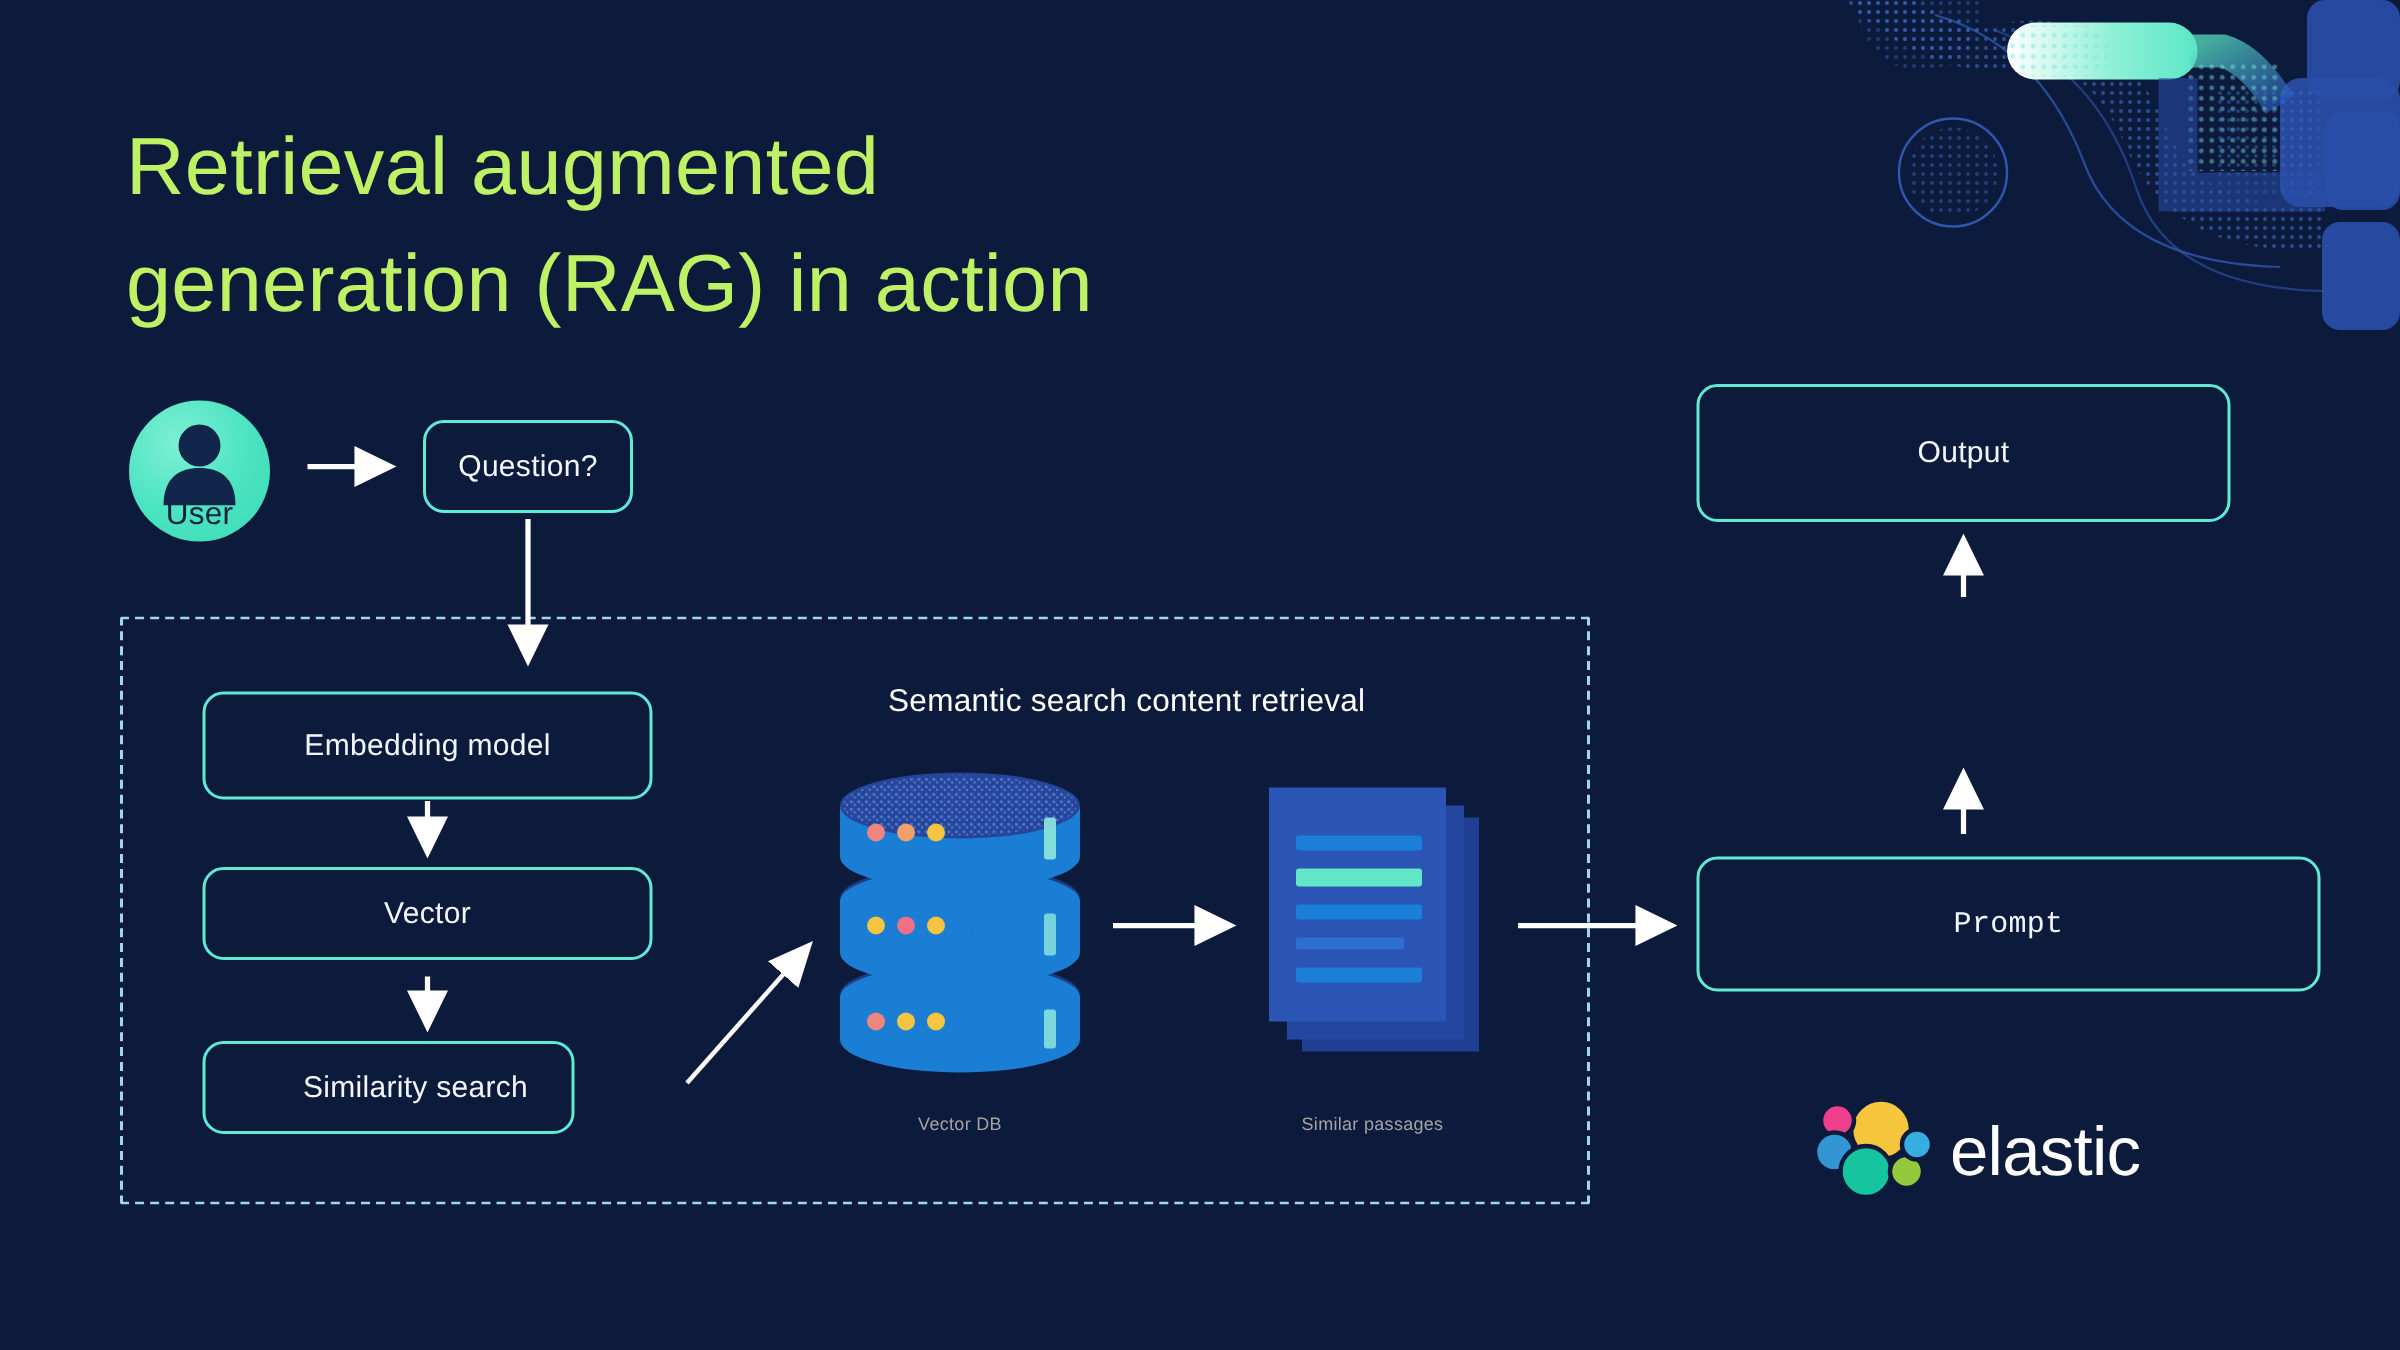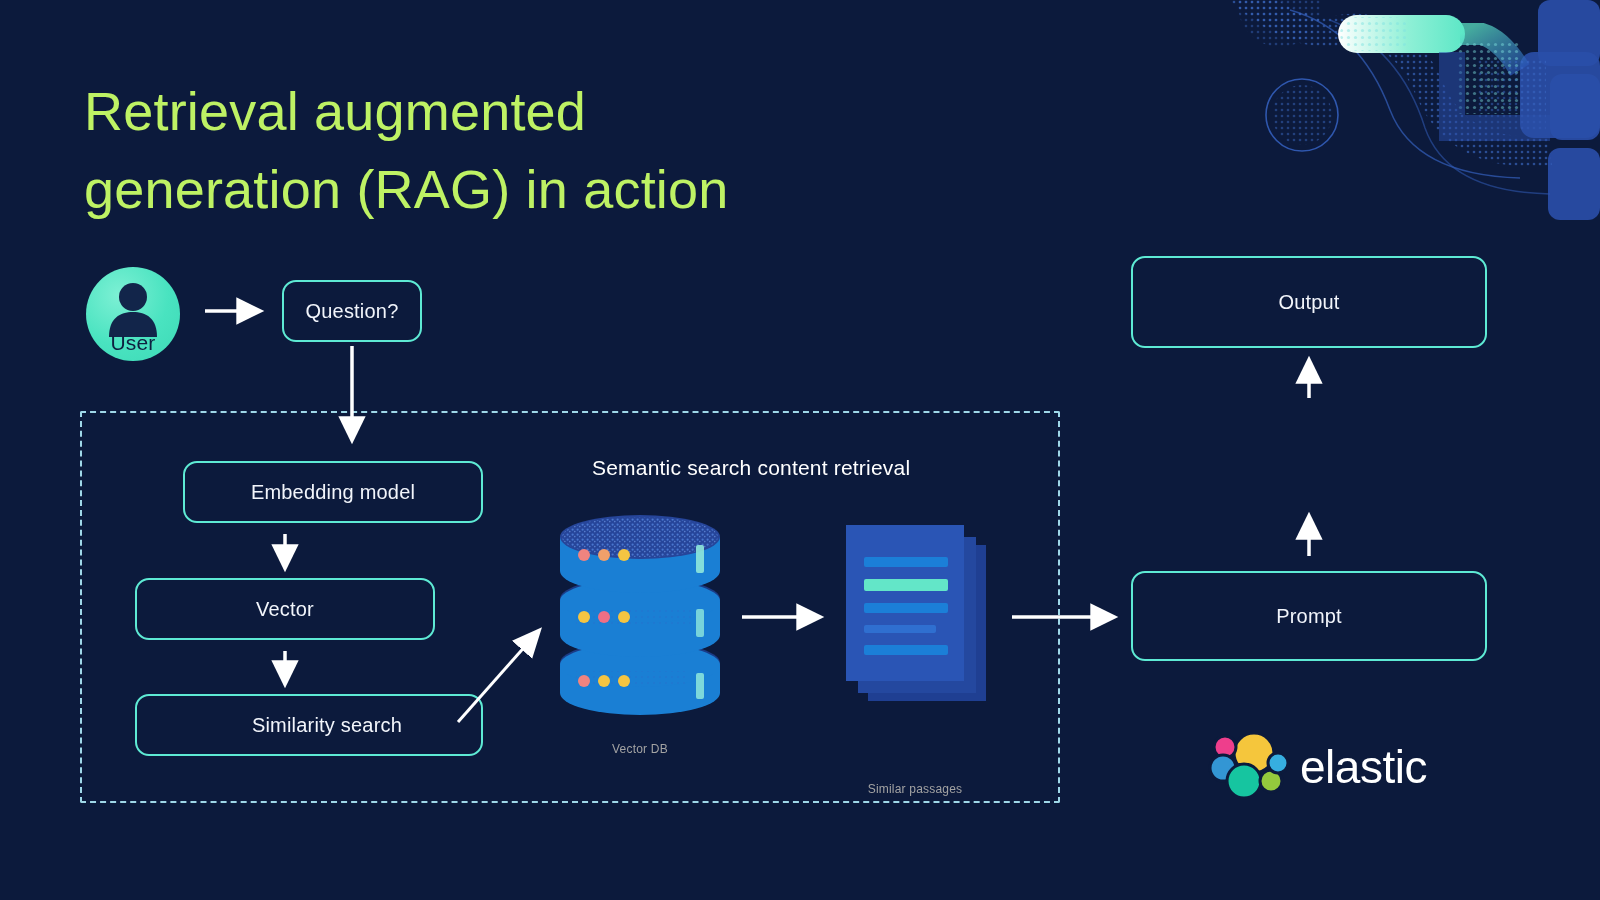--- a/index.html
+++ b/index.html
@@ -187,29 +187,29 @@
     <div class="ulabel">User</div>
   </div>
 
   <div class="node" style="left:282px; top:280px; width:140px; height:62px;">
     <span>Question?</span>
   </div>
 
   <div class="dashed-region"></div>
   <div class="region-label">Semantic search content retrieval</div>
 
-  <div class="node" style="left:135px; top:461px; width:300px; height:62px;margin-left:48px;">
+  <div class="node" style="left:135px; top:461px; width:300px; height:72px;">
     <span>Embedding model</span>
   </div>
 
   <div class="node" style="left:135px; top:578px; width:300px; height:62px;">
     <span>Vector</span>
   </div>
 
-  <div class="node" style="left:135px; top:694px; width:348px; height:62px;padding-left:36px;">
+  <div class="node" style="left:135px; top:694px; width:248px; height:62px;padding-left:36px;">
     <span>Similarity search</span>
   </div>
 
   <div class="vdb">
     <svg width="168" height="204" viewBox="0 0 168 204">
       <defs>
         <pattern id="speck" width="5" height="5" patternUnits="userSpaceOnUse">
           <circle cx="1.6" cy="1.6" r="1.1" fill="#4f7fd8" opacity="0.85"></circle>
           <circle cx="3.8" cy="3.6" r="0.8" fill="#6f9ae6" opacity="0.7"></circle>
         </pattern>
@@ -255,28 +255,28 @@
 
       <rect x="10" y="10" width="118" height="156" fill="#2a55b5"></rect>
 
       <rect x="28" y="42" width="84" height="10" rx="2" fill="#1b7fd8"></rect>
       <rect x="28" y="64" width="84" height="12" rx="2" fill="#63e6c8"></rect>
       <rect x="28" y="88" width="84" height="10" rx="2" fill="#1b7fd8"></rect>
       <rect x="28" y="110" width="72" height="8" rx="2" fill="#2f6fd0"></rect>
       <rect x="28" y="130" width="84" height="10" rx="2" fill="#1b7fd8"></rect>
     </svg>
   </div>
-  <div class="caption" style="left:800px; top:782px; width:230px;">Similar passages</div>
+  <div class="caption" style="left:800px; top:742px; width:230px;">Similar passages</div>
 
   <div class="node" style="left:1131px; top:256px; width:356px; height:92px;">
     <span>Output</span>
   </div>
 
 
-  <div class="node" style="left:1131px; top:571px; width:356px; height:90px;">
+  <div class="node" style="left:1131px; top:571px; width:416px; height:90px;font-family:Liberation Mono, monospace;">
     <span>Prompt</span>
   </div>
 
   <div class="logo-wrap">
     <svg width="84" height="68" viewBox="0 0 84 68">
       <circle cx="46" cy="20" r="20" fill="#f5c63c" stroke="#0c1a3c" stroke-width="3"></circle>
       <circle cx="17" cy="14" r="11" fill="#ee3e8c" stroke="#0c1a3c" stroke-width="3"></circle>
       <circle cx="15" cy="35" r="13" fill="#3396d4" stroke="#0c1a3c" stroke-width="3"></circle>
       <circle cx="36" cy="48" r="17" fill="#16c5a0" stroke="#0c1a3c" stroke-width="3"></circle>
       <circle cx="63" cy="48" r="11" fill="#94c93d" stroke="#0c1a3c" stroke-width="3"></circle>

